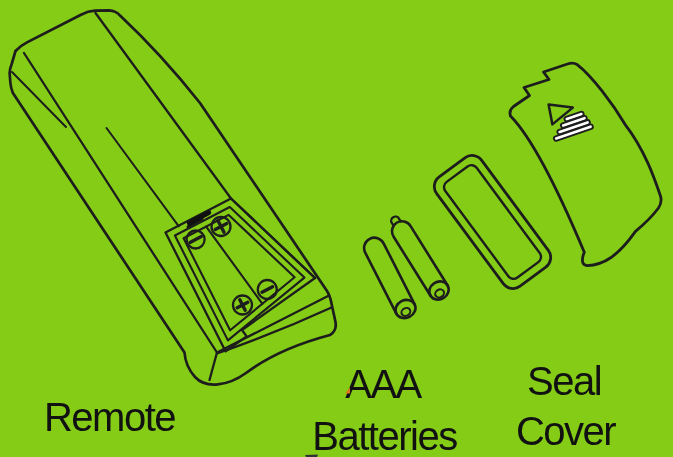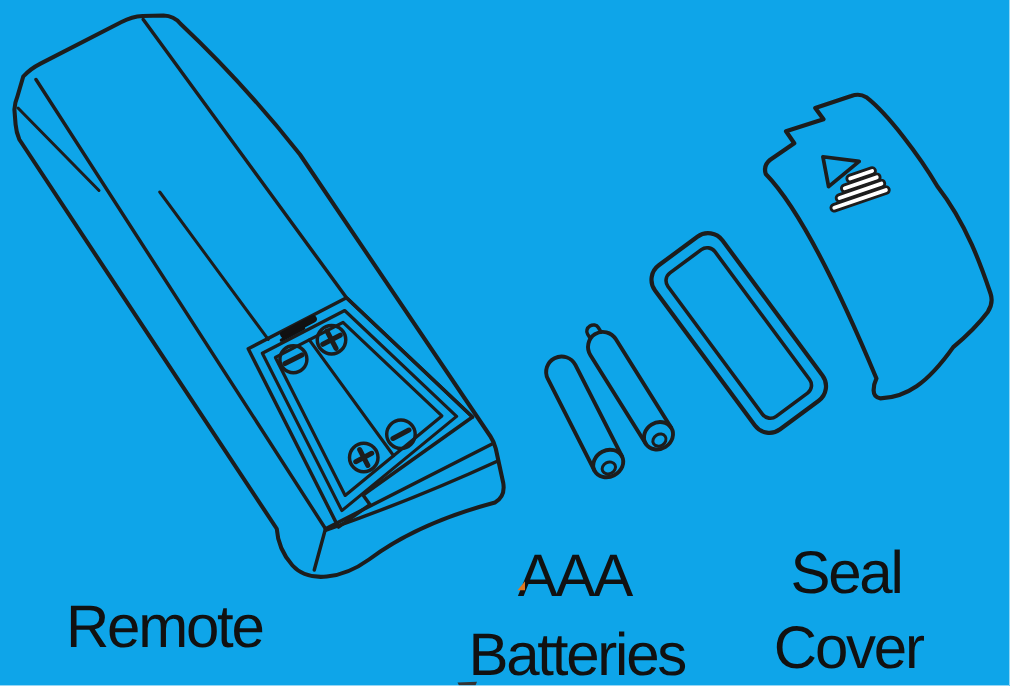--- a/index.html
+++ b/index.html
@@ -1,16 +1,16 @@
 <!DOCTYPE html>
 <html><head>
 <meta charset="utf-8">
 <style>
 html,body{margin:0;padding:0;background:#fff;}
-#page{width:673px;height:457px;position:relative;overflow:hidden;background:#0ea5e9;}
+#page{width:673px;height:457px;position:relative;overflow:hidden;background:#84cc16;}
 svg{display:block;}
 text{font-family:"Liberation Sans",sans-serif;fill:#111;}
 </style>
 </head>
 <body>
 <div id="page">
 <svg width="673" height="457" viewBox="0 0 673 457" fill="none" stroke="#1d1d1d" stroke-width="2.5" stroke-linejoin="round" stroke-linecap="round">
 
 <g>
 

